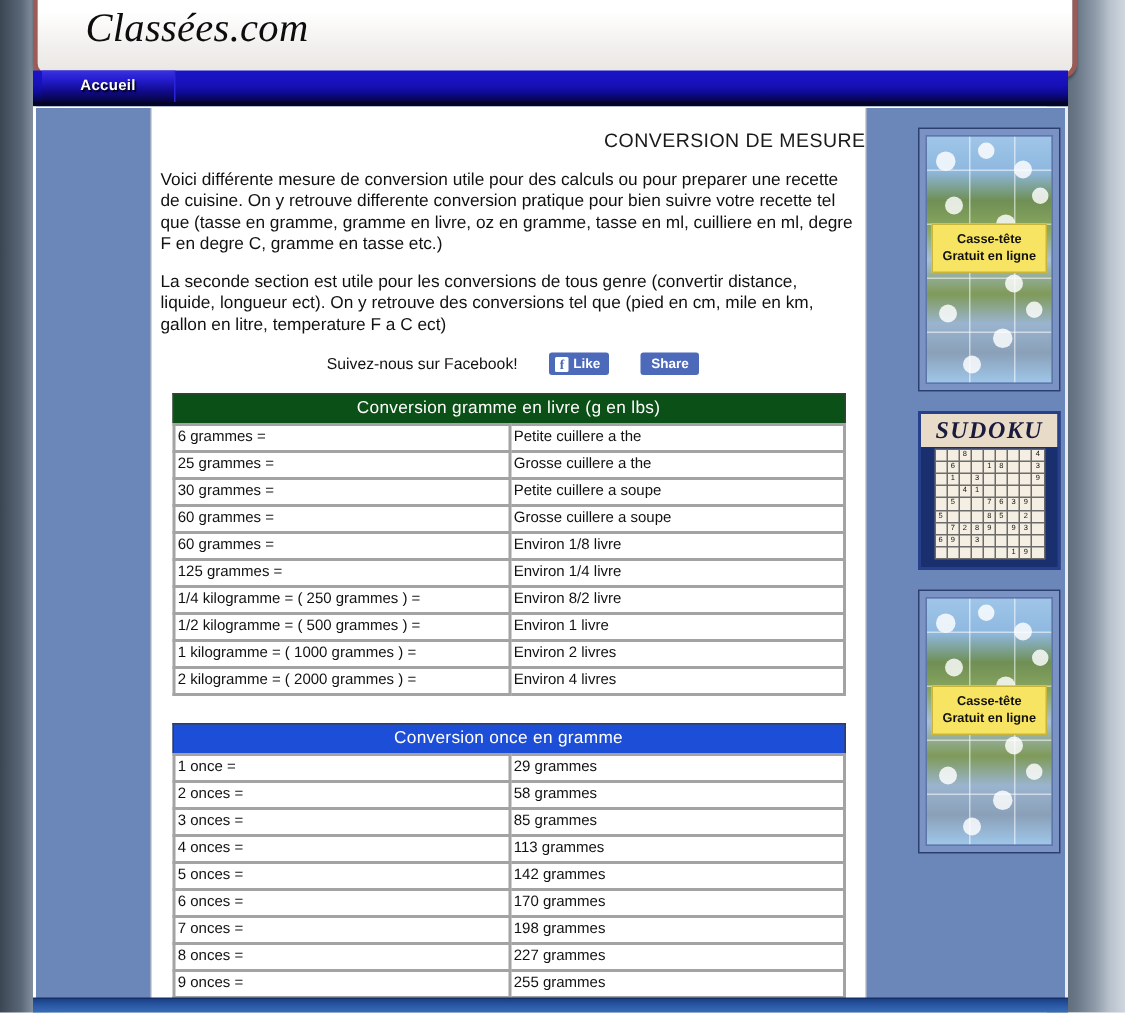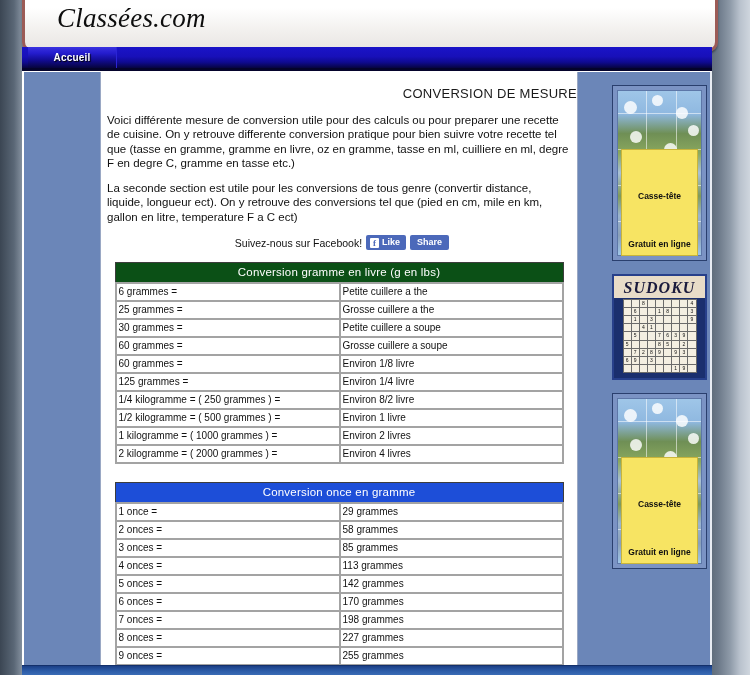--- a/index.html
+++ b/index.html
@@ -73,21 +73,21 @@
   .page-title{
     text-align:right;font-size:13px;color:#1a1a1a;
     margin:14px 0 12px 0;letter-spacing:0.3px;
   }
   .intro{
     margin:0 6px 0 6px;font-size:11.5px;color:#111;line-height:14.3px;
   }
   .intro p{margin:0 0 11px 0;}
   .fb-line{
     display:flex;align-items:center;justify-content:center;
-    gap:4px;margin:7px 0 12px 0;padding-left:6px;
+    gap:21px;margin:7px 0 12px 0;padding-left:6px;
   }
   .fb-label{font-size:10.5px;color:#111;}
   .fb-like{
     display:inline-flex;align-items:center;gap:3px;
     background:#4c69ba;color:#fff;font-size:9px;font-weight:bold;
     padding:2px 6px 2px 4px;border-radius:2px;line-height:11px;
   }
   .fb-f{
     display:inline-block;width:9px;height:10px;background:#fff;color:#4c69ba;
     font-family:"Liberation Serif", serif;font-weight:bold;font-size:9px;
@@ -137,21 +137,21 @@
     overflow:hidden;
   }
   .pz{position:absolute;background:rgba(255,255,255,0.82);border-radius:50%;}
   .pz-line{position:absolute;background:rgba(255,255,255,0.55);}
   .ad-label{
     position:absolute;left:8px;right:8px;top:63px;
     background:#f7e463;border:1px solid #c9b53a;
     text-align:center;padding:4px 1px 5px 1px;
   }
   .ad-label div{
-    font-size:8.5px;font-weight:bold;color:#111;line-height:11px;white-space:nowrap;margin-top:37px;
+    font-size:8.5px;font-weight:bold;color:#111;line-height:11px;white-space:nowrap;
   }
   .ad-sudoku{height:106px;background:#1a2f6e;border:2px solid #27408b;}
   .sud-title{
     text-align:center;color:#1a1a3c;background:#e8dcc8;
     font-family:"Liberation Serif", serif;font-style:italic;font-weight:bold;
     font-size:16px;letter-spacing:1px;padding:3px 0 1px 0;
   }
   .sud-grid{
     margin:1px auto 0 auto;width:74px;height:74px;
     display:grid;grid-template-columns:repeat(9,1fr);grid-template-rows:repeat(9,1fr);

